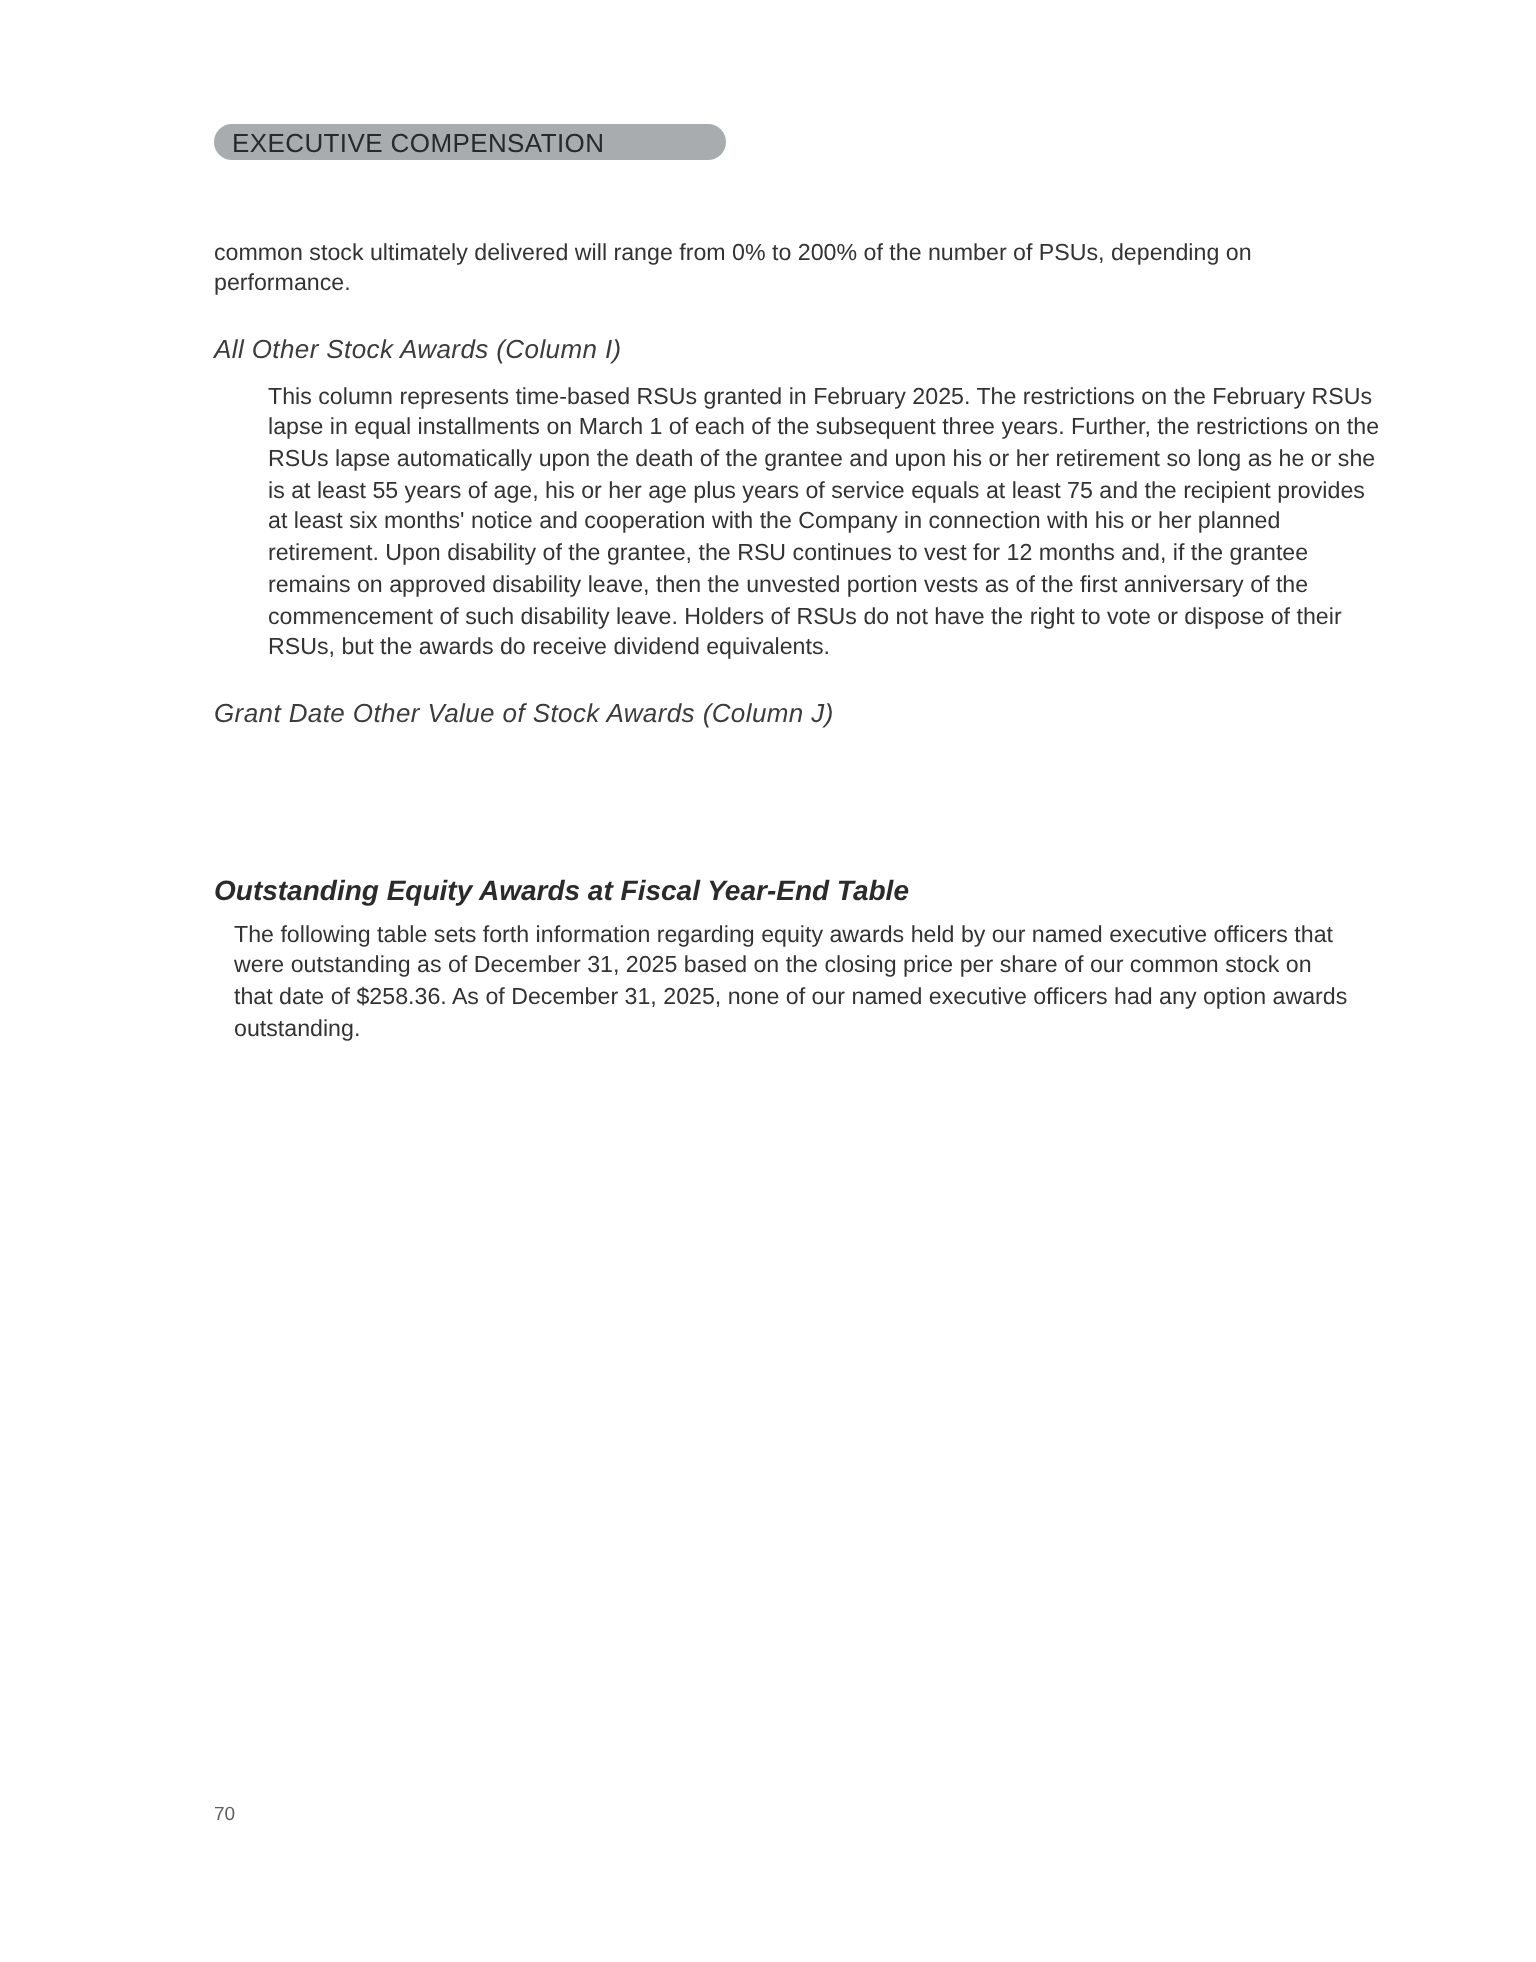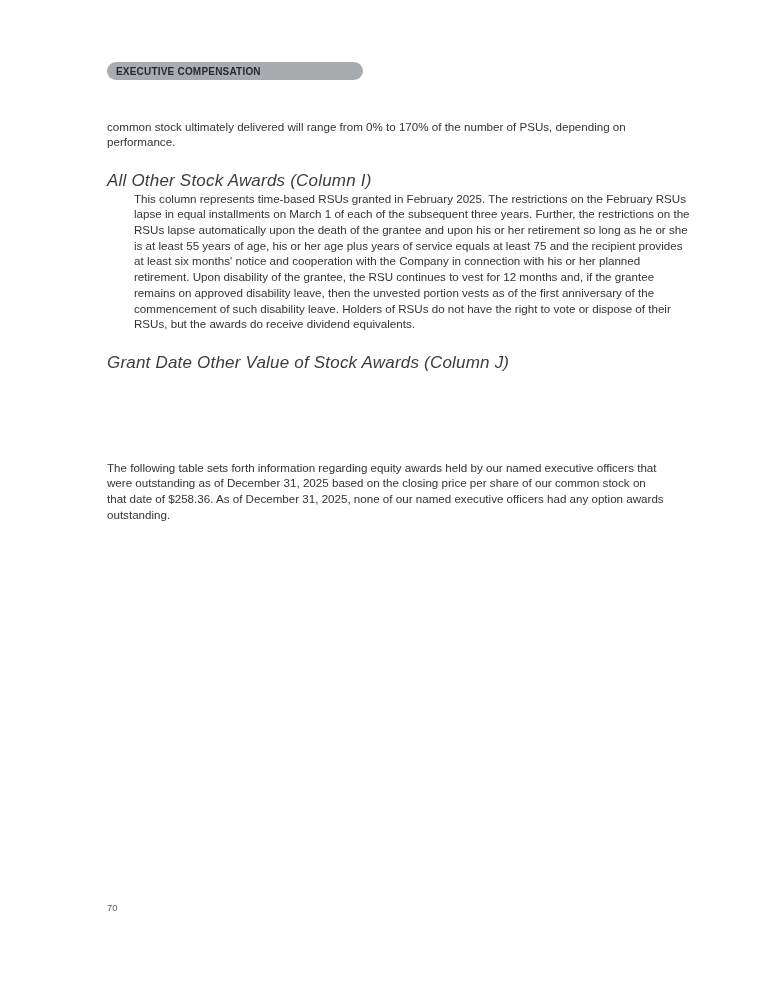--- a/index.html
+++ b/index.html
@@ -23,46 +23,46 @@
     width: 256px;
     height: 18px;
     box-sizing: border-box;
     background: #a8acaf;
     border-radius: 9px;
     display: flex;
     align-items: center;
     padding-left: 9px;
   }
   .header-badge span {
-    font-size: 10px;
-    font-weight: 700;
+    font-size: 13px;
+    font-weight: 400;
     letter-spacing: 0.2px;
     color: #26292e;
     white-space: nowrap;
   }
   .body-text {
     position: absolute;
     left: 107px;
     width: 557px;
     font-size: 11.6px;
     line-height: 15.7px;
     color: #333333;
     text-align: left;
   }
   .p1 { top: 107px; }
   .p2 { top: 179px; margin-left: 27px; }
   .p3 { top: 361px; }
-  .p4 { top: 448px; }
+  .p4 { top: 448px; margin-left: 10px; }
   .section-heading {
     position: absolute;
     left: 107px;
     width: 557px;
     font-style: italic;
     font-weight: 300;
-    font-size: 17px;
+    font-size: 13px;
     color: #3c3c3c;
     letter-spacing: 0.2px;
   }
   .h1 { top: 154px; }
   .h2 { top: 336px; }
   .main-heading {
     position: absolute;
     left: 107px;
     top: 425px;
     width: 557px;
@@ -81,27 +81,28 @@
 </style>
 </head>
 <body>
 
 <div class="page">
 
   <div class="header-badge">
     <span>EXECUTIVE COMPENSATION</span>
   </div>
 
-  <p class="body-text p1">common stock ultimately delivered will range from 0% to 170% of the number of PSUs, depending on performance.</p>
+  <p class="body-text p1">common stock ultimately delivered will range from 0% to 200% of the number of PSUs, depending on performance.</p>
 
   <h3 class="section-heading h1">All Other Stock Awards (Column I)</h3>
 
   <p class="body-text p2">This column represents time-based RSUs granted in February 2025. The restrictions on the February RSUs lapse in equal installments on March 1 of each of the subsequent three years. Further, the restrictions on the RSUs lapse automatically upon the death of the grantee and upon his or her retirement so long as he or she is at least 55 years of age, his or her age plus years of service equals at least 75 and the recipient provides at least six months' notice and cooperation with the Company in connection with his or her planned retirement. Upon disability of the grantee, the RSU continues to vest for 12 months and, if the grantee remains on approved disability leave, then the unvested portion vests as of the first anniversary of the commencement of such disability leave. Holders of RSUs do not have the right to vote or dispose of their RSUs, but the awards do receive dividend equivalents.</p>
 
   <h3 class="section-heading h2">Grant Date Other Value of Stock Awards (Column J)</h3>
 
 
+  <h2 class="main-heading">Outstanding Equity Awards at Fiscal Year-End Table</h2>
 
   <p class="body-text p4">The following table sets forth information regarding equity awards held by our named executive officers that were outstanding as of December 31, 2025 based on the closing price per share of our common stock on that date of $258.36. As of December 31, 2025, none of our named executive officers had any option awards outstanding.</p>
 
   <div class="page-number">70</div>
 
 </div>
 
 </body></html>

